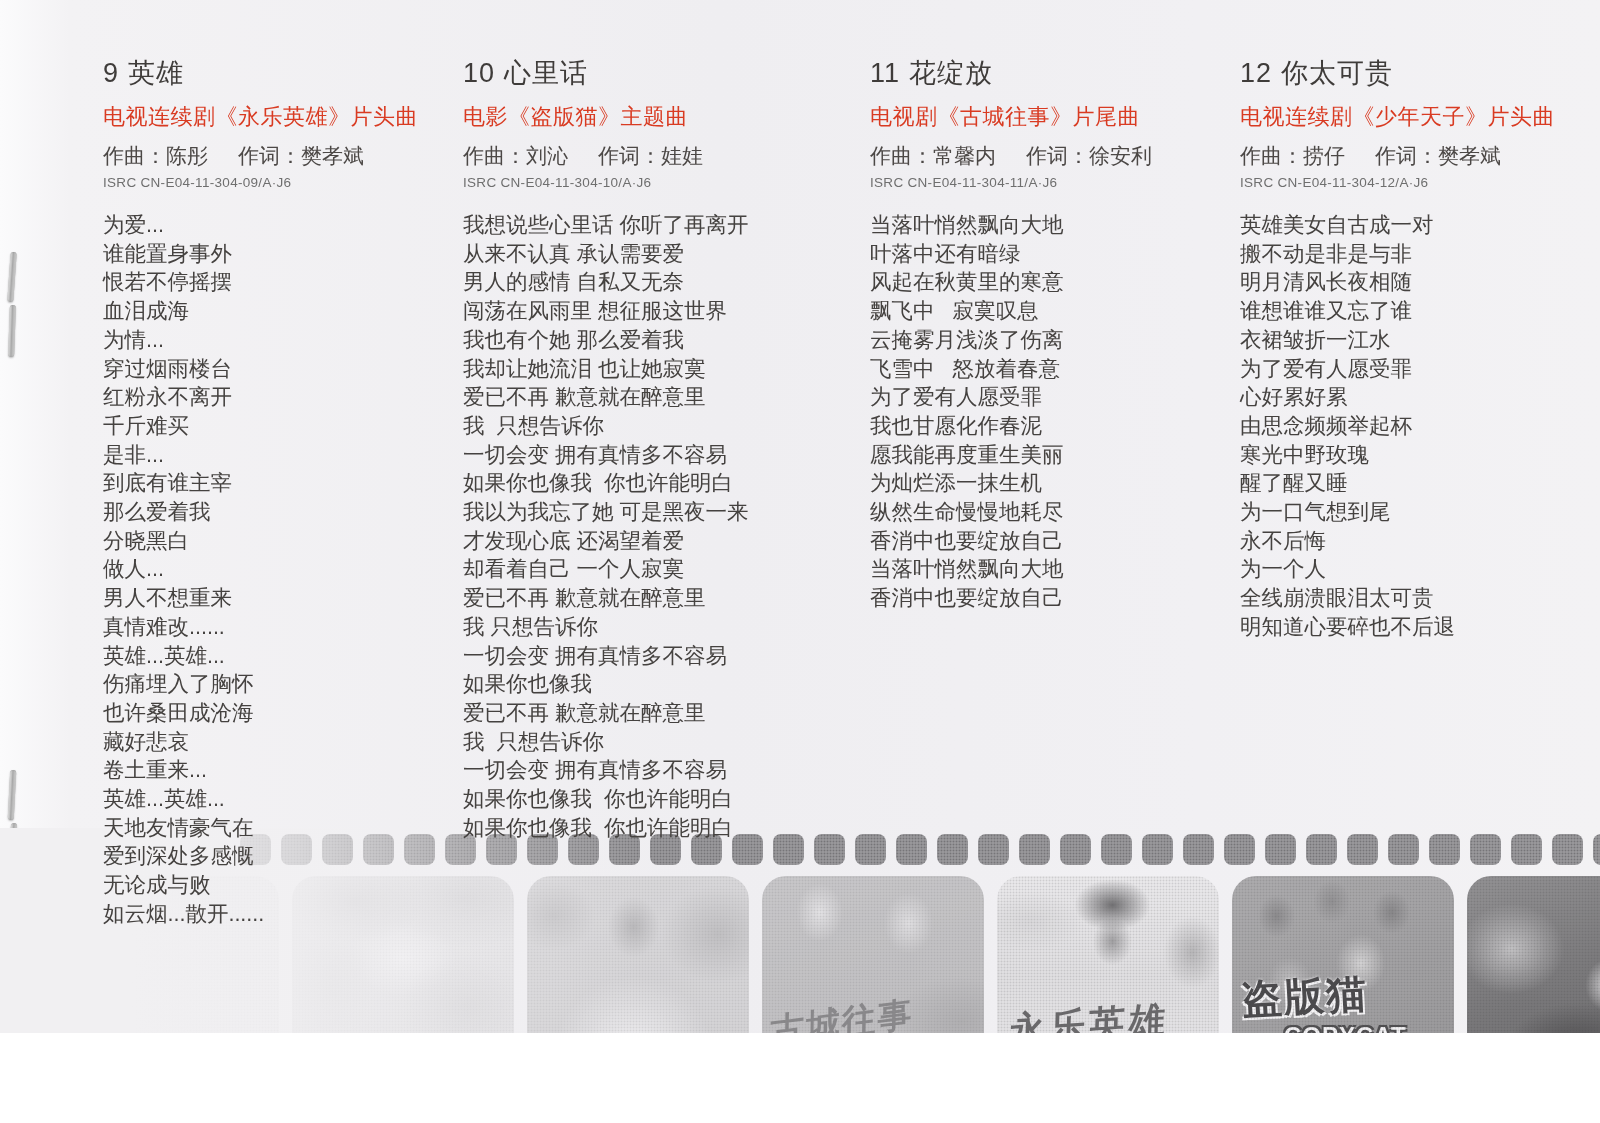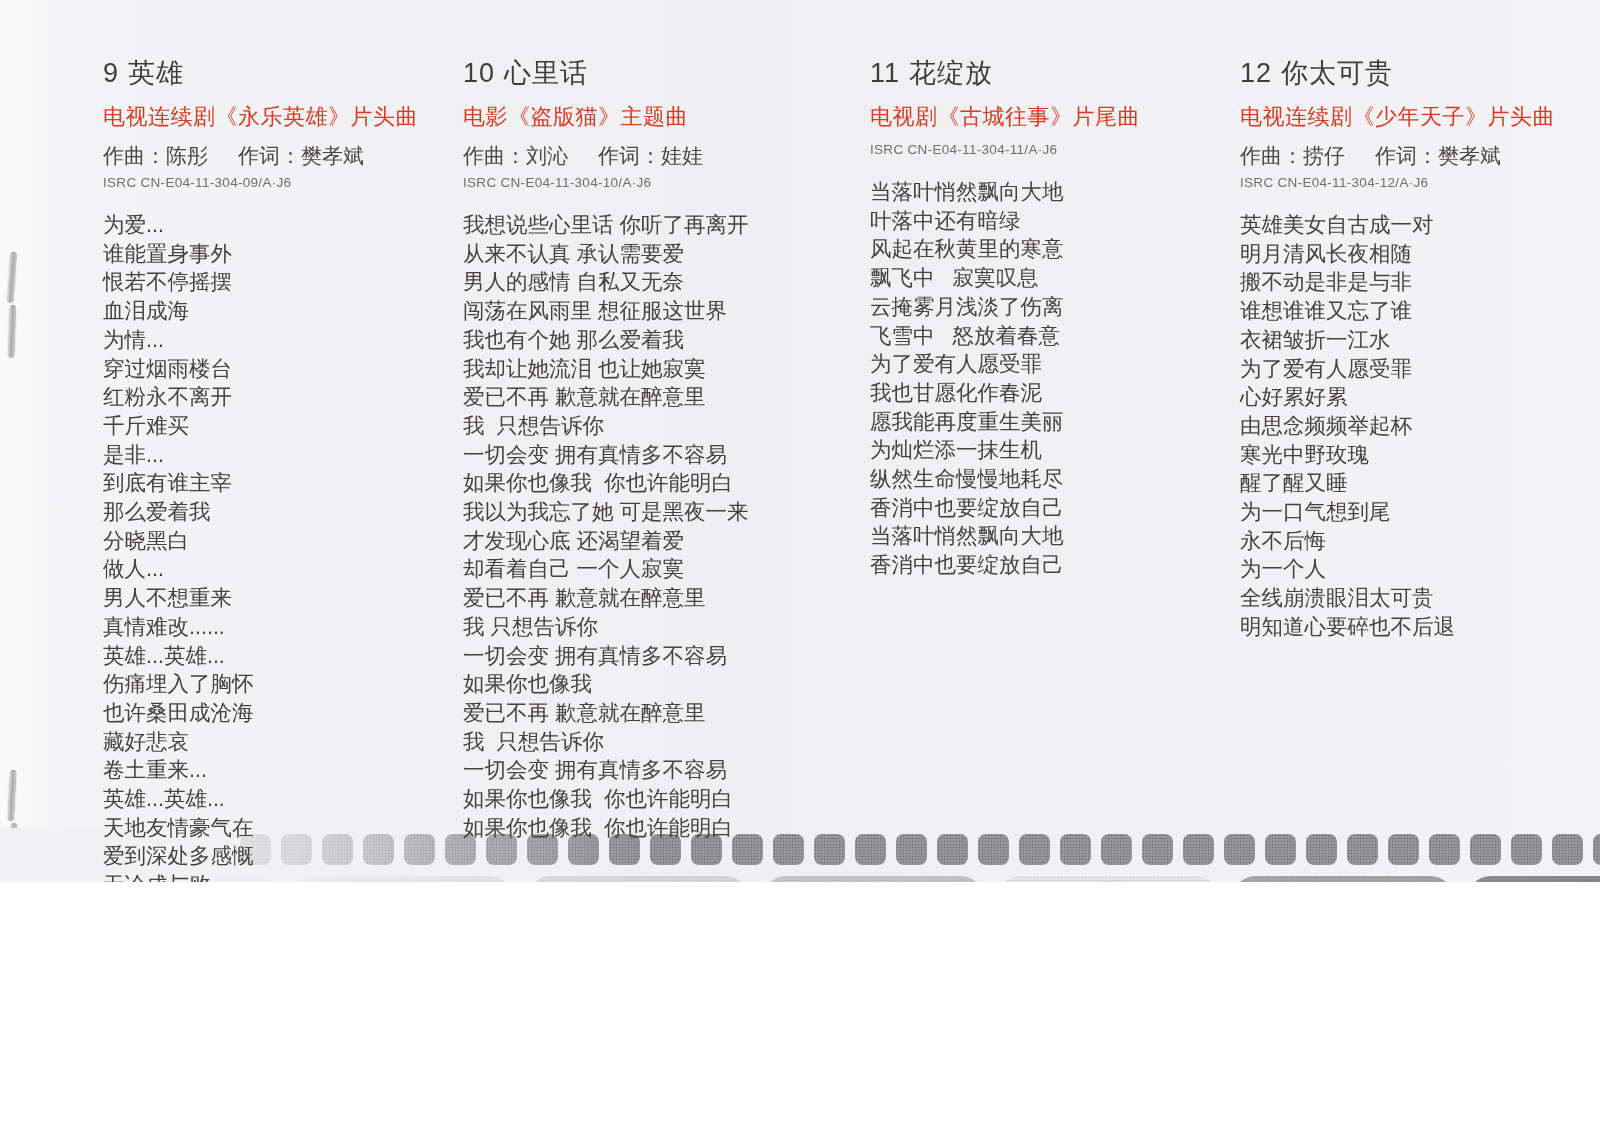--- a/index.html
+++ b/index.html
@@ -1,17 +1,17 @@
 <!DOCTYPE html>
 <html><head>
 <meta charset="utf-8">
 <style>
   html,body{margin:0;padding:0;}
   body{width:1600px;height:1123px;overflow:hidden;font-family:"Liberation Sans","DejaVu Sans",sans-serif;}
-  .page{position:relative;width:1600px;height:882px;overflow:hidden;
+  .page{position:relative;width:1600px;height:1033px;overflow:hidden;
     background:linear-gradient(90deg,#fbfbfc 0px,#f3f2f4 70px,#efeef1 45%,#f1f0f3 75%,#f3f2f4 100%);}
 
   
   .staple{position:absolute;left:9px;width:6px;border-radius:3px;
     background:linear-gradient(90deg,#e8e8e8,#a8a8a8 45%,#d2d2d2);
     box-shadow:0 1px 2px rgba(0,0,0,.25), inset 0 0 1px #777;}
   .staple.s1a{top:252px;height:50px;transform:rotate(4deg);}
   .staple.s1b{top:305px;height:52px;transform:rotate(2deg);}
   .staple.s2a{top:770px;height:50px;transform:rotate(3deg);}
   .staple.s2b{top:823px;height:52px;transform:rotate(5deg);}
@@ -271,20 +271,24 @@
           <div class="lyric-line">我  只想告诉你</div>
           <div class="lyric-line">一切会变 拥有真情多不容易</div>
           <div class="lyric-line">如果你也像我  你也许能明白</div>
           <div class="lyric-line">如果你也像我  你也许能明白</div>
         </div>
     </div>
 
     <div class="song-col c3">
       <div class="song-title"><span class="num">11</span><span>花绽放</span></div>
       <div class="song-source">电视剧《古城往事》片尾曲</div>
+      <div class="song-credits">
+        <span>作曲：常馨内</span>
+        <span>作词：徐安利</span>
+      </div>
       <div class="song-isrc">ISRC CN-E04-11-304-11/A·J6</div>
       <div class="lyrics">
           <div class="lyric-line">当落叶悄然飘向大地</div>
           <div class="lyric-line">叶落中还有暗绿</div>
           <div class="lyric-line">风起在秋黄里的寒意</div>
           <div class="lyric-line">飘飞中   寂寞叹息</div>
           <div class="lyric-line">云掩雾月浅淡了伤离</div>
           <div class="lyric-line">飞雪中   怒放着春意</div>
           <div class="lyric-line">为了爱有人愿受罪</div>
           <div class="lyric-line">我也甘愿化作春泥</div>
@@ -300,22 +304,22 @@
     <div class="song-col c4">
       <div class="song-title"><span class="num">12</span><span>你太可贵</span></div>
       <div class="song-source">电视连续剧《少年天子》片头曲</div>
       <div class="song-credits">
         <span>作曲：捞仔</span>
         <span>作词：樊孝斌</span>
       </div>
       <div class="song-isrc">ISRC CN-E04-11-304-12/A·J6</div>
       <div class="lyrics">
           <div class="lyric-line">英雄美女自古成一对</div>
+          <div class="lyric-line">搬不动是非是与非</div>
           <div class="lyric-line">明月清风长夜相随</div>
-          <div class="lyric-line">搬不动是非是与非</div>
           <div class="lyric-line">谁想谁谁又忘了谁</div>
           <div class="lyric-line">衣裙皱折一江水</div>
           <div class="lyric-line">为了爱有人愿受罪</div>
           <div class="lyric-line">心好累好累</div>
           <div class="lyric-line">由思念频频举起杯</div>
           <div class="lyric-line">寒光中野玫瑰</div>
           <div class="lyric-line">醒了醒又睡</div>
           <div class="lyric-line">为一口气想到尾</div>
           <div class="lyric-line">永不后悔</div>
           <div class="lyric-line">为一个人</div>

